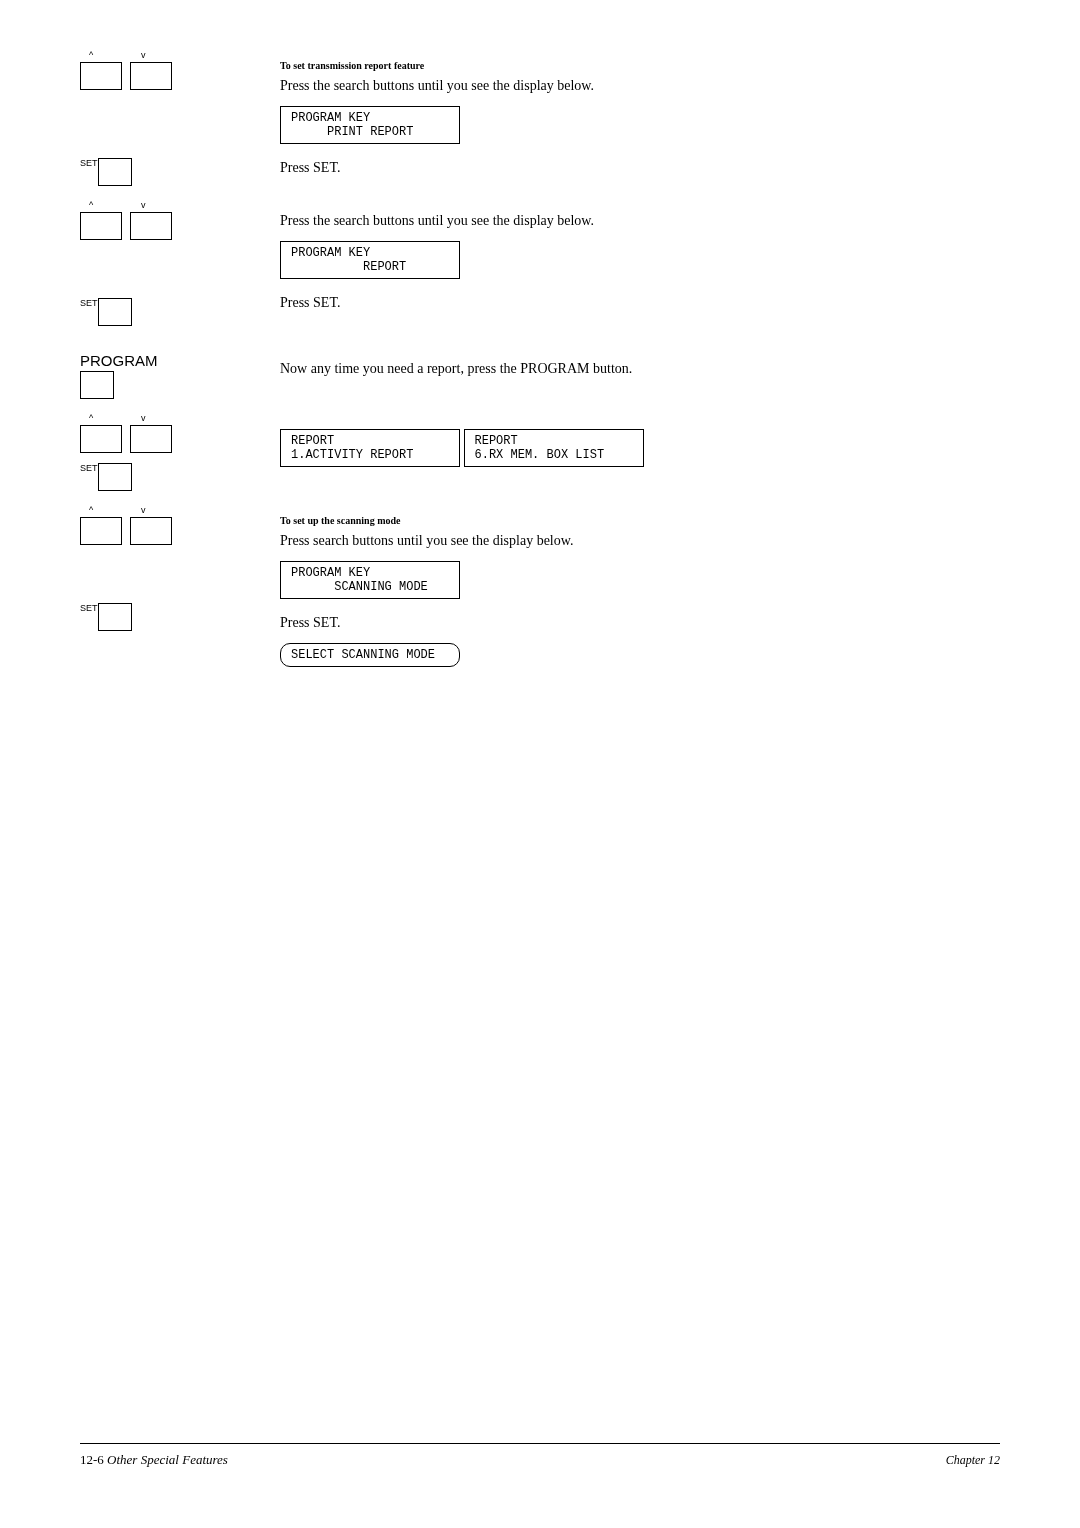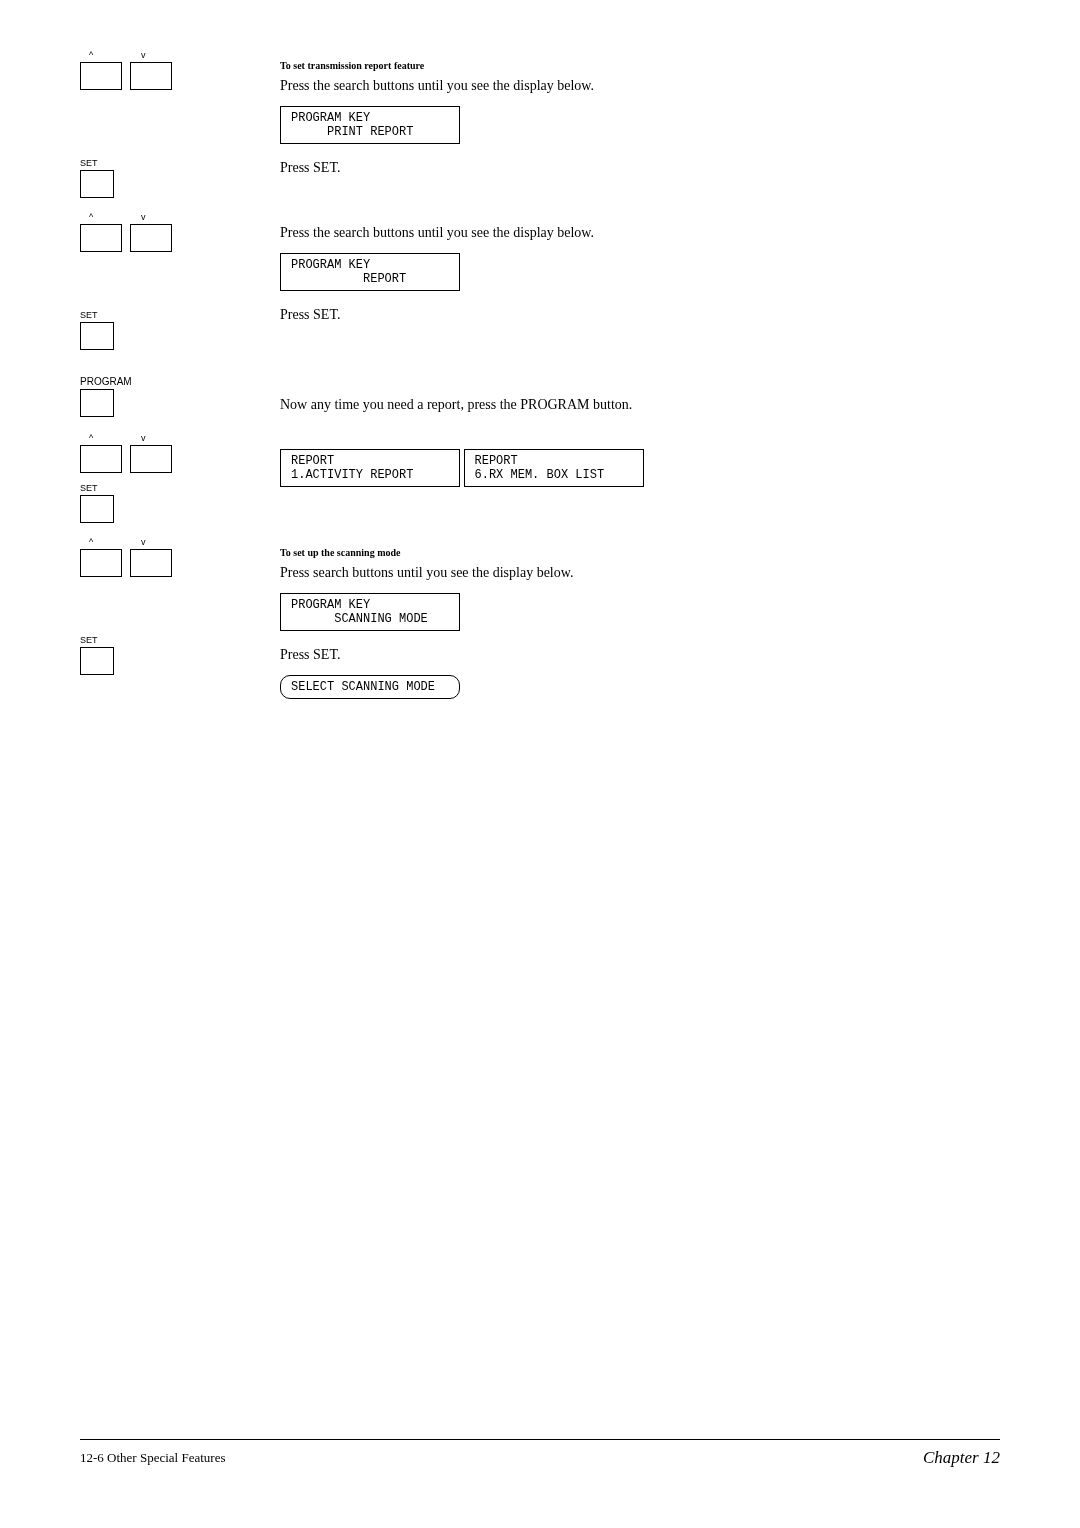--- a/index.html
+++ b/index.html
@@ -71,21 +71,21 @@
     .arrow-btn-label {
       font-size: 9px;
       font-family: Arial, sans-serif;
       position: absolute;
       top: -13px;
       color: #000;
     }
 
     .set-btn-wrapper {
       display: flex;
-      flex-direction: column;
+      flex-direction: row;
       align-items: flex-start;
       margin-top: 4px;
     }
 
     .set-label {
       font-size: 9px;
       font-family: Arial, sans-serif;
       margin-bottom: 2px;
     }
 
@@ -96,21 +96,21 @@
       background: #fff;
     }
 
     .program-btn-wrapper {
       display: flex;
       flex-direction: column;
       align-items: flex-start;
     }
 
     .program-label {
-      font-size: 10px;
+      font-size: 15px;
       font-family: Arial, sans-serif;
       margin-bottom: 2px;
     }
 
     .program-btn {
       width: 34px;
       height: 28px;
       border: 1.5px solid #000;
       background: #fff;
     }
@@ -169,29 +169,30 @@
       flex-direction: row;
       justify-content: space-between;
       align-items: center;
     }
 
     .footer-left {
       font-size: 13px;
     }
 
     .footer-right {
-      font-size: 17px;
+      font-size: 12px;
       font-style: italic;
     }
 
     .footer-bold {
       font-weight: normal;
     }
 
     .footer-italic {
+      font-style: italic;
     }
 
     .section-gap {
       margin-bottom: 24px;
     }
   </style>
 </head>
 <body>
 
 <div class="page">
@@ -257,21 +258,21 @@
     </div>
 
     <div class="section-row section-gap">
       <div class="left-col">
         <div class="program-btn-wrapper">
           <span class="program-label">PROGRAM</span>
           <div class="program-btn"></div>
         </div>
       </div>
       <div class="right-col">
-        <div class="body-text" style="margin-top:20px;">Now any time you need a report, press the PROGRAM button.</div>
+        <div class="body-text" style="margin-top:8px;">Now any time you need a report, press the PROGRAM button.</div>
       </div>
     </div>
 
     <div class="section-row section-gap">
       <div class="left-col">
         <div class="left-col-pair-set">
           <div class="btn-pair">
             <div class="arrow-btn" style="position:relative;">
               <span class="arrow-btn-label" style="left:8px;">^</span>
             </div>

